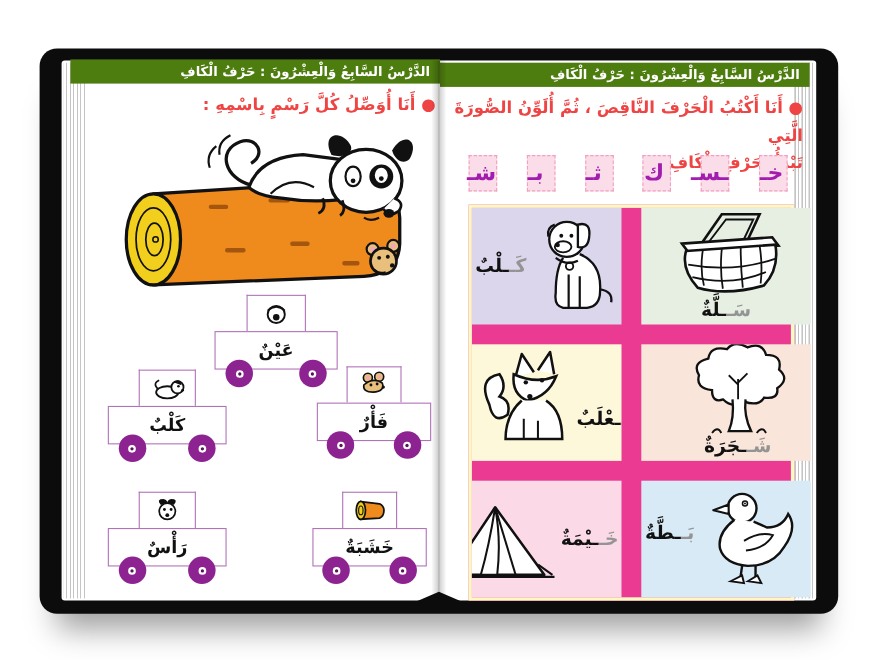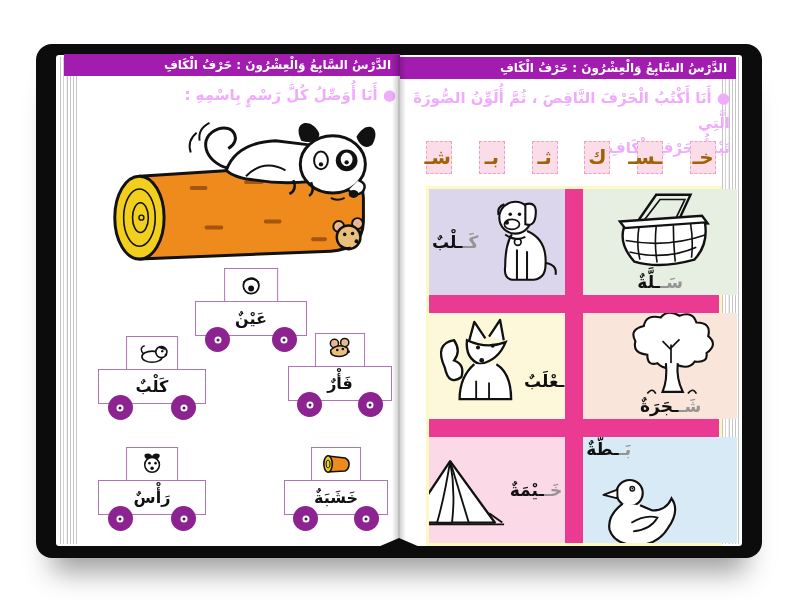--- a/index.html
+++ b/index.html
@@ -18,26 +18,26 @@
   .edge.l{left:22px;}
   .edge.r{right:22px;}
   .spine{position:absolute;left:50%;top:11px;transform:translateX(-50%);
          width:14px;height:491px;
          background:linear-gradient(90deg,rgba(0,0,0,0),rgba(0,0,0,.16) 40%,rgba(0,0,0,.30) 50%,rgba(0,0,0,.16) 60%,rgba(0,0,0,0));}
   .notch{position:absolute;left:50%;bottom:8px;transform:translateX(-50%);
          width:0;height:0;border-left:28px solid transparent;
          border-right:28px solid transparent;border-bottom:12px solid #0c0c0c;}
 
   
-  .hdr{position:absolute;height:22px;background:#a21caf;color:#ffffff;
+  .hdr{position:absolute;height:22px;background:#4d7c0f;color:#ffffff;
        font-weight:bold;font-size:12px;line-height:22px;text-align:right;
        padding:0 9px;box-sizing:border-box;direction:rtl;}
   .hdr.lft{left:28px;top:10px;width:336px;}
   .hdr.rgt{left:364px;top:13px;width:336px;}
-  .instr{position:absolute;direction:rtl;text-align:right;color:#f0abfc;
+  .instr{position:absolute;direction:rtl;text-align:right;color:#ef4444;
          font-weight:bold;font-size:15px;line-height:25px;}
   .instr.lft{left:28px;top:39px;width:332px;}
   .instr.rgt{left:364px;top:42px;width:330px;}
 
   
   .mainart{position:absolute;left:62px;top:66px;width:296px;height:160px;}
 
   
   .car{position:absolute;height:84px;}
   .car-cab{position:absolute;left:50%;transform:translateX(-50%);top:0;
@@ -60,36 +60,36 @@
   .car.c2{left:252px;top:289px;width:104px;}
   .car.c3{left:62px; top:292px;width:108px;}
   .car.c4{left:152px;top:341px;width:120px;}
   .car.c5{left:62px; top:403px;width:108px;}
   .car.c6{left:248px;top:403px;width:104px;}
 
   
   .tiles{position:absolute;left:390px;top:97px;width:290px;height:34px;
          display:flex;justify-content:space-between;direction:rtl;}
   .tile{width:26px;height:33px;background:#fbdde9;border:1.6px dashed #f2a0bf;
-        box-sizing:border-box;font-weight:bold;font-size:20px;color:#a16207;
-        text-align:center;line-height:30px;}
+        box-sizing:border-box;font-weight:bold;font-size:20px;color:#a21caf;
+        text-align:left;line-height:30px;}
   .grid{position:absolute;left:390px;top:142px;width:290px;height:354px;
         border:3px solid #fef9c3;background:#ea3a92;display:grid;
         grid-template-columns:47% 53%;grid-template-rows:repeat(3,1fr);gap:18px;}
   .cell{position:relative;display:flex;padding:3px;box-sizing:border-box;overflow:hidden;}
   .cword{direction:rtl;font-weight:bold;font-size:17px;color:#111;line-height:1.1;white-space:nowrap;}
   .traced{color:#949494;}
   .cell-dog{flex-direction:row;align-items:center;}
   .cell-dog .cword{margin:0 2px 0 0;}
   .cell-basket{flex-direction:column;align-items:center;justify-content:flex-end;}
   .cell-fox{flex-direction:row;align-items:center;}
   .cell-fox .cword{margin-top:30px;}
   .cell-tree{flex-direction:column;align-items:center;justify-content:flex-end;padding-left:24px;}
   .cell-tent{flex-direction:row;align-items:center;justify-content:flex-end;}
-  .cell-duck{flex-direction:column;align-items:flex-start;}
+  .cell-duck{align-items:center;}
   .cell-duck .cword{margin-bottom:10px;}
   .cell svg{flex:0 0 auto;}
 </style>
 </head>
 <body>
 
 <div class="stage">
   <div class="book">
     <div class="paper"></div>
     <div class="edge l"></div>

